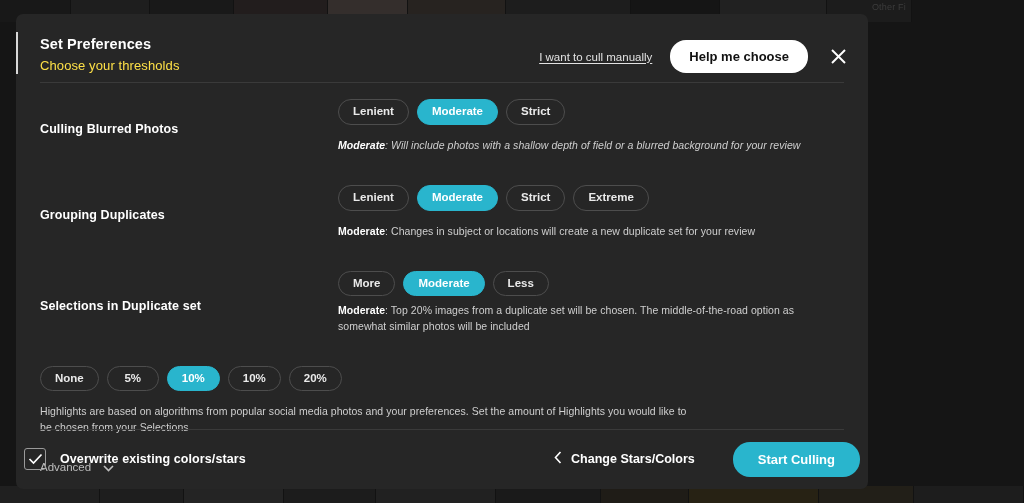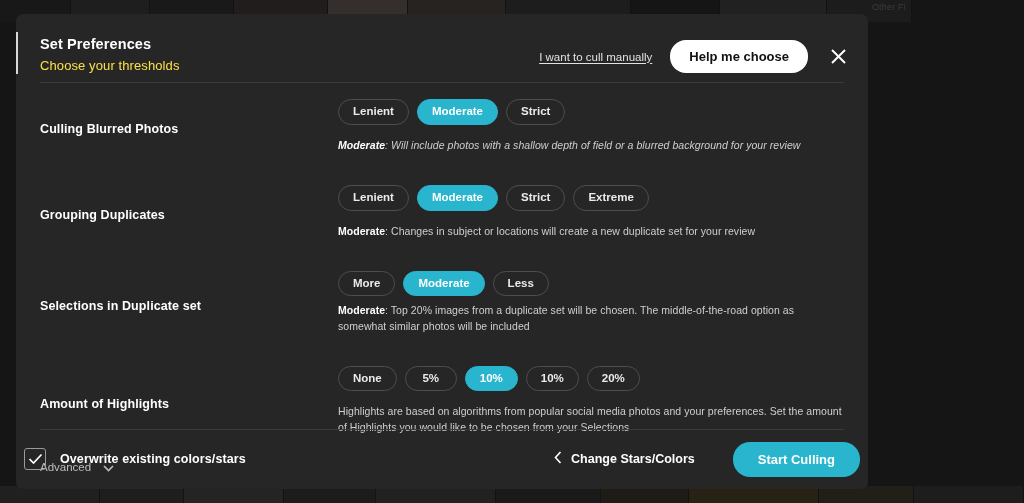--- a/index.html
+++ b/index.html
@@ -223,21 +223,20 @@
           <div class="pills">
             <button class="pill">More</button>
             <button class="pill sel">Moderate</button>
             <button class="pill">Less</button>
           </div>
           <div class="desc" style="max-width:680px"><b>Moderate</b><span>: Top 20% images from a duplicate set will be chosen. The middle-of-the-road option as somewhat similar photos will be included</span></div>
         </div>
       </div>
 
       <div class="row r4">
-        <div class="row-label">Amount of Highlights</div>
         <div class="row-body">
           <div class="pills">
             <button class="pill">None</button>
             <button class="pill">5%</button>
             <button class="pill sel">10%</button>
             <button class="pill">10%</button>
             <button class="pill">20%</button>
           </div>
           <div class="desc" style="max-width:655px"><span>Highlights are based on algorithms from popular social media photos and your preferences. Set the amount of Highlights you would like to be chosen from your Selections</span></div>
         </div>

